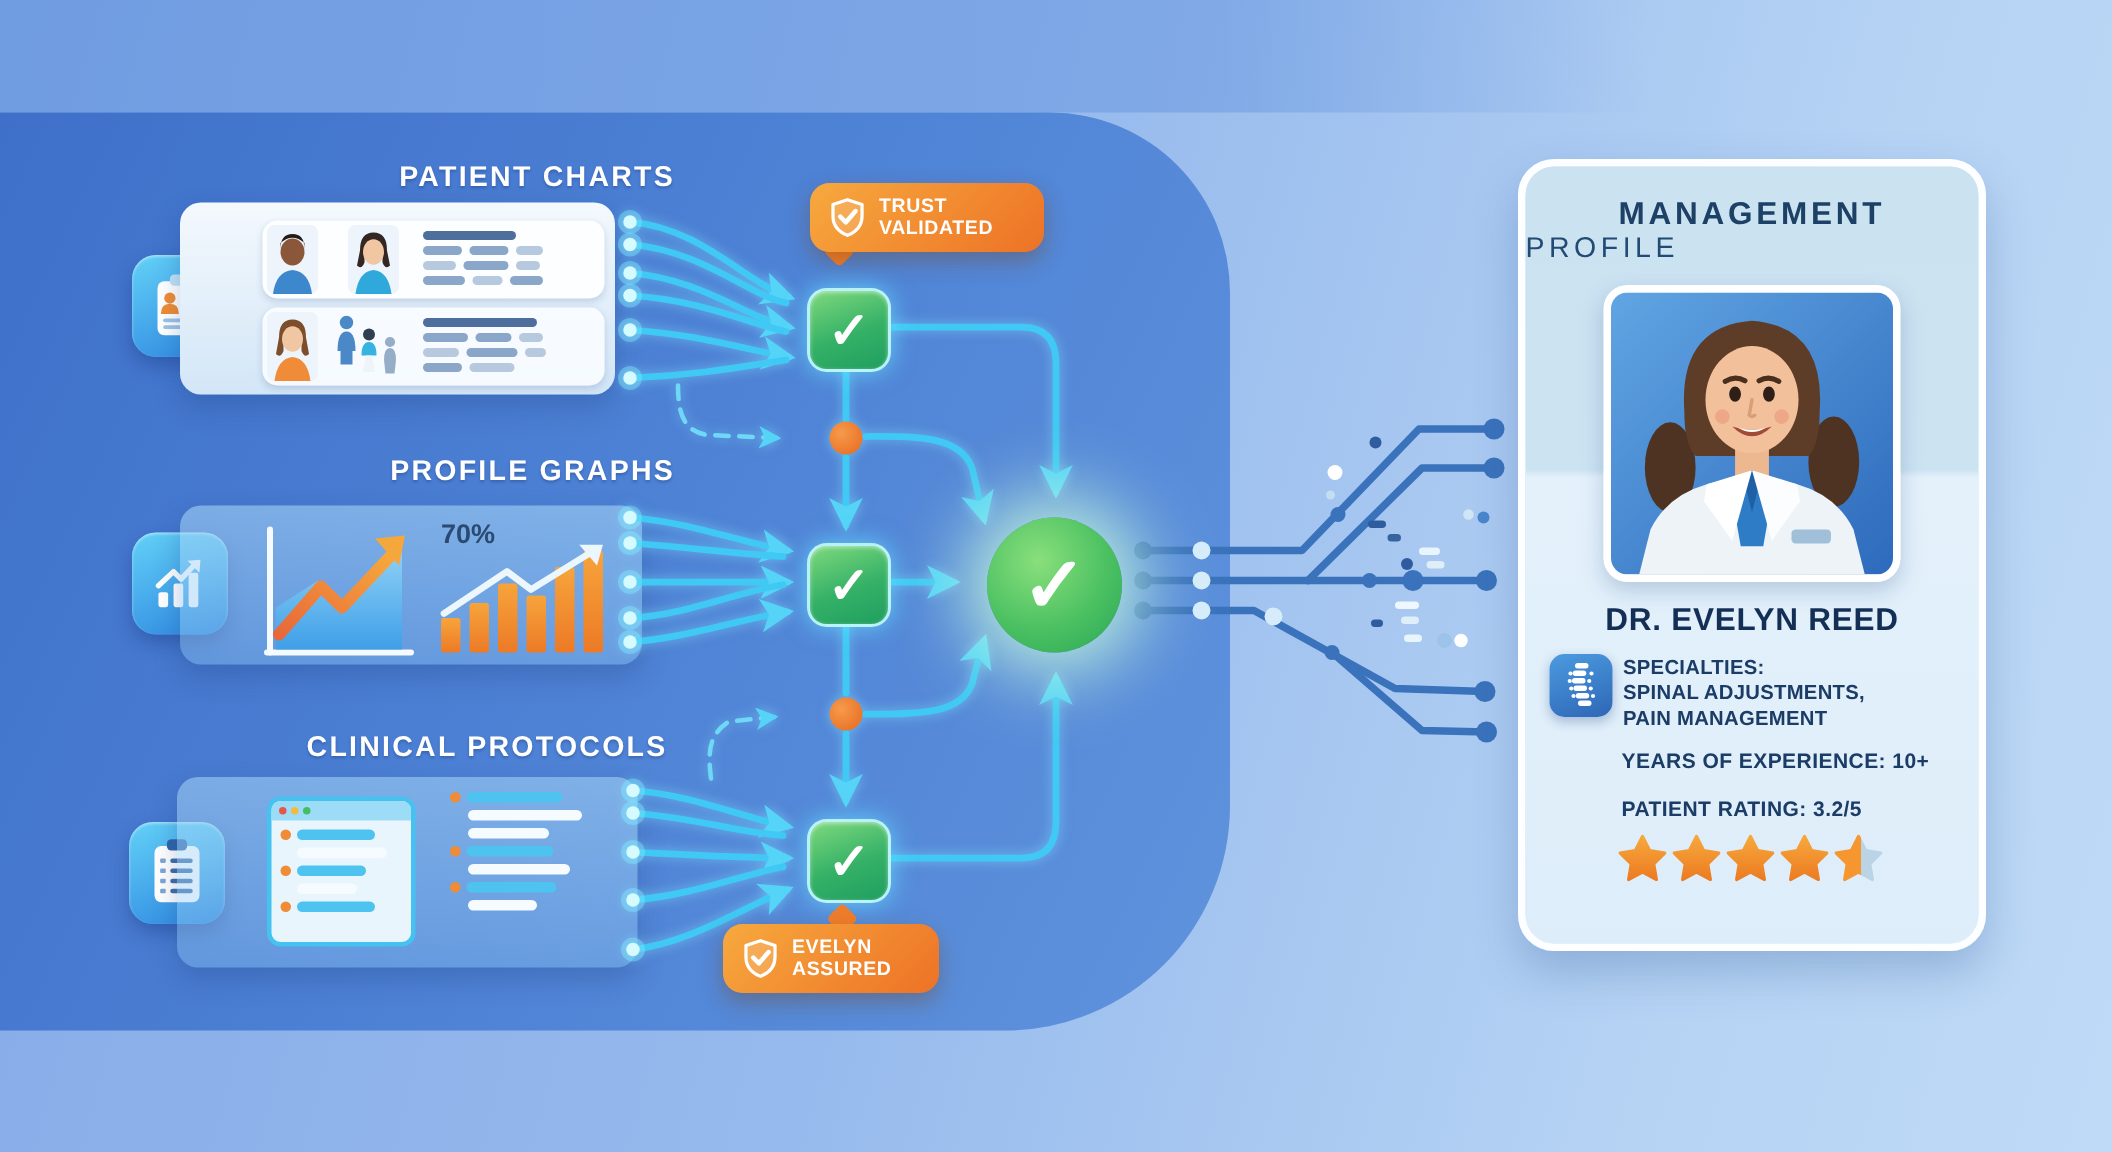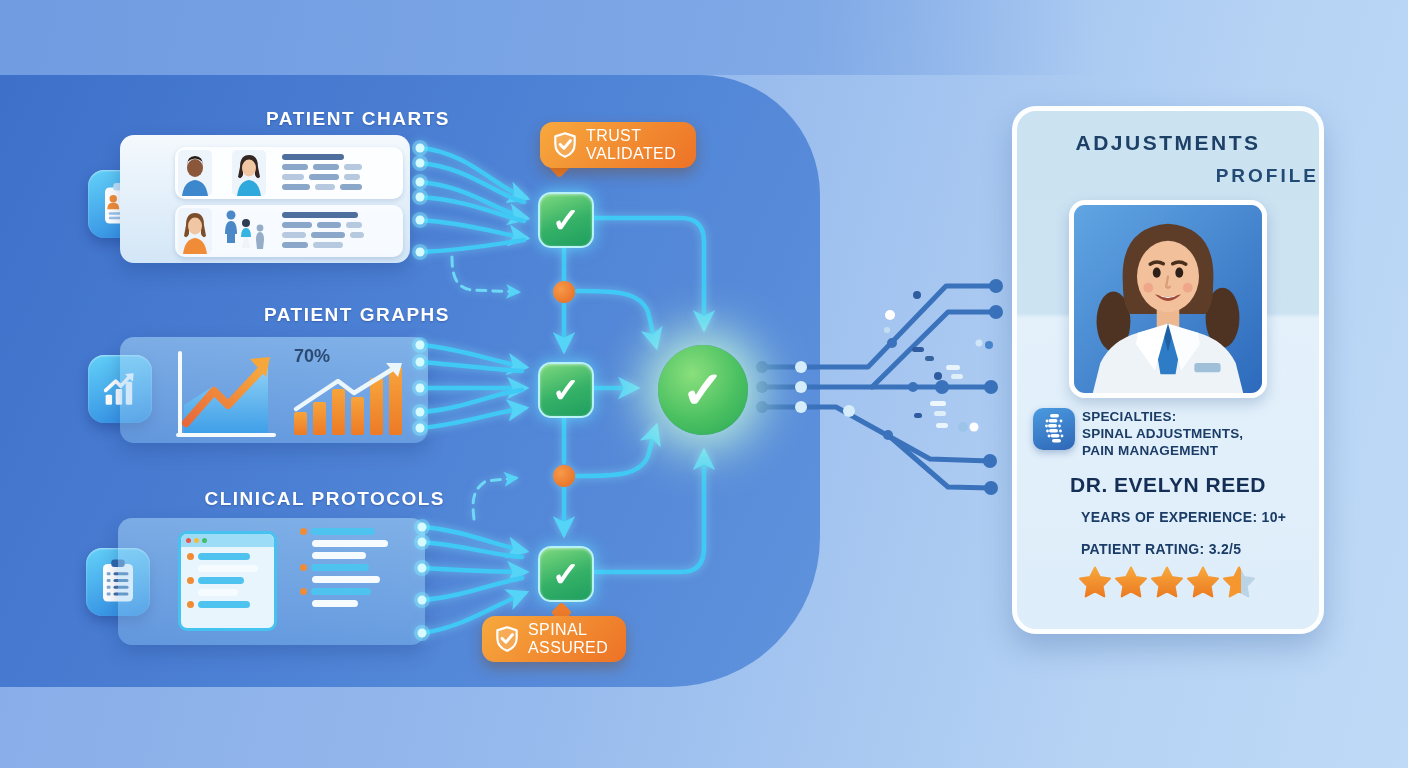--- a/index.html
+++ b/index.html
@@ -66,56 +66,56 @@
   #big-check{width:90px;height:90px;border-radius:50%;
     background:radial-gradient(circle at 38% 32%,#8adf7c 0%,#4cc162 55%,#27a655 100%);
     box-shadow:0 0 48px 14px rgba(205,255,220,.85);
     display:flex;align-items:center;justify-content:center;
     color:#fff;font-size:52px;font-weight:700;}
 
   
   .badge{background:linear-gradient(135deg,#f7a93e 0%,#ed7226 100%);
     border-radius:13px;box-shadow:0 6px 14px rgba(120,60,10,.35);
     display:flex;align-items:center;gap:8px;padding:0 12px;color:#fff;}
-  .badge .txt{font-size:16px;font-weight:400;letter-spacing:.4px;line-height:1.15;}
+  .badge .txt{font-size:13px;font-weight:700;letter-spacing:.4px;line-height:1.15;}
   .badge-tail{width:15px;height:15px;background:#ee7d2c;transform:rotate(45deg);border-radius:3px;}
   #badge-trust{left:540px;top:122px;width:132px;height:46px;}
   #trust-tail{left:552px;top:160px;}
   #badge-quality{left:482px;top:616px;width:120px;height:46px;}
   #quality-tail{left:554px;top:605px;}
 
   
   #card{left:1012px;top:106px;width:312px;height:528px;border-radius:24px;
     border:5px solid #fdfeff;box-sizing:border-box;
     background:linear-gradient(180deg,#cbe2f1 0%,#cce3f2 39%,#e4f1fb 40%,#ddedf9 100%);
     box-shadow:0 14px 30px rgba(44,86,148,.28);}
   .card-h1{margin-top:20px;text-align:center;color:#1d4066;font-size:21px;font-weight:600;letter-spacing:2.5px;}
   .card-h2{text-align:center;color:#14325c;font-size:28px;font-weight:800;letter-spacing:.5px;margin-top:2px;}
-  .card-h3{text-align:right;color:#234a74;font-size:19px;font-weight:700;letter-spacing:3px;margin-top:10px;}
+  .card-h3{text-align:left;color:#234a74;font-size:19px;font-weight:400;letter-spacing:3px;margin-top:0;}
   #photo{width:188px;height:188px;margin:13px auto 0 auto;border-radius:16px;border:5px solid #ffffff;
     overflow:hidden;box-shadow:0 6px 14px rgba(44,86,148,.25);}
   #doctor-name{margin-top:14px;text-align:center;color:#132f56;font-size:21px;font-weight:800;letter-spacing:.5px;}
   #spec-row{display:flex;padding-left:16px;margin-top:10px;gap:7px;}
   #spine-icon{width:42px;height:42px;border-radius:10px;flex:0 0 auto;
     background:linear-gradient(160deg,#4b9be0 0%,#2e66b6 100%);
     box-shadow:0 3px 7px rgba(30,70,140,.3);display:flex;align-items:center;justify-content:center;}
   .spec-text{color:#1b3c66;font-size:13.5px;font-weight:700;line-height:17px;letter-spacing:.2px;}
   .info-line{margin:12px 0 0 64px;color:#1b3c66;font-size:14px;font-weight:700;letter-spacing:.3px;}
   #stars{display:flex;gap:4px;margin:9px 0 0 62px;}
 </style>
 </head>
 <body>
 
 <div id="stage">
 
   <div class="abs" id="top-strip"></div>
   <div class="abs" id="main-panel"></div>
 
   <div class="abs section-title" style="left:110px;top:108px;">PATIENT CHARTS</div>
-  <div class="abs section-title" style="left:110px;top:304px;">PATIENT GRAPHS</div>
+  <div class="abs section-title" style="left:110px;top:304px;">PROFILE GRAPHS</div>
   <div class="abs section-title" style="left:105px;top:488px;">CLINICAL PROTOCOLS</div>
 
   <div class="abs app-icon" style="left:88px;top:170px;">
     <svg width="48" height="54" viewBox="0 0 64 70">
       <rect x="12" y="13" width="40" height="48" rx="6" fill="#ffffff"></rect>
       <rect x="23" y="7" width="18" height="10" rx="4" fill="#bfe3f7"></rect>
       <circle cx="23" cy="28" r="5" fill="#ef8c35"></circle>
       <path d="M15,42 Q15,33 23,33 Q31,33 31,42 Z" fill="#ef8c35"></path>
       <rect x="34" y="25" width="13" height="3.4" rx="1.7" fill="#5b87c8"></rect>
       <rect x="34" y="31" width="13" height="3.4" rx="1.7" fill="#5b87c8"></rect>
@@ -464,27 +464,27 @@
       <div>VALIDATED</div>
     </div>
   </div>
   <div class="abs badge-tail" id="quality-tail"></div>
   <div class="abs badge" id="badge-quality">
     <svg width="26" height="28" viewBox="0 0 24 26">
       <path d="M12,2 L21,5 V12 C21,18 17,22 12,24 C7,22 3,18 3,12 V5 Z" fill="rgba(255,255,255,.15)" stroke="#ffffff" stroke-width="2" stroke-linejoin="round"></path>
       <path d="M7.5,12.5 L11,16 L17,9" stroke="#ffffff" stroke-width="2.8" fill="none" stroke-linecap="round" stroke-linejoin="round"></path>
     </svg>
     <div class="txt">
-      <div>SPINAL</div>
+      <div>EVELYN</div>
       <div>ASSURED</div>
     </div>
   </div>
 
   <div class="abs" id="card">
-    <div class="card-h1">ADJUSTMENTS</div>
+    <div class="card-h1">MANAGEMENT</div>
     <div class="card-h3">PROFILE</div>
 
     <div id="photo">
       <svg width="188" height="188" viewBox="0 0 100 100">
         <defs>
           <linearGradient id="pbg" x1="0" y1="0" x2="1" y2="1">
             <stop offset="0" stop-color="#61a5e3"></stop>
               <stop offset="1" stop-color="#2d6abc"></stop>
           </linearGradient>
         </defs>
@@ -506,20 +506,22 @@
         <ellipse cx="56" cy="36" rx="2.1" ry="2.7" fill="#2e1f18"></ellipse>
         <path d="M50,38 L49,43.5 Q50,44.5 51,43.5" stroke="#d99e77" stroke-width="1.2" fill="none" stroke-linecap="round"></path>
         <circle cx="39.5" cy="44" r="2.6" fill="rgba(233,120,100,.35)"></circle>
         <circle cx="60.5" cy="44" r="2.6" fill="rgba(233,120,100,.35)"></circle>
         <path d="M43,47.5 Q50,54.5 57,47.5 Q50,50 43,47.5 Z" fill="#a24a35"></path>
         <path d="M45,48 Q50,51 55,48 Q50,49.5 45,48 Z" fill="#ffffff"></path>
         <rect x="64" y="84" width="14" height="5" rx="1.5" fill="#9fc0d8"></rect>
       </svg>
     </div>
 
+    <div id="doctor-name">DR. EVELYN REED</div>
+
     <div id="spec-row">
       <div id="spine-icon">
         <svg width="26" height="32" viewBox="0 0 26 32">
           <g fill="#ffffff">
             <rect x="9" y="1" width="9" height="3.6" rx="1.8"></rect>
             <rect x="7.5" y="6" width="9" height="3.6" rx="1.8"></rect>
             <rect x="7" y="11" width="9" height="3.6" rx="1.8"></rect>
             <rect x="8" y="16" width="9" height="3.6" rx="1.8"></rect>
             <rect x="9.5" y="21" width="9" height="3.6" rx="1.8"></rect>
             <rect x="11" y="26" width="9" height="3.6" rx="1.8"></rect>
@@ -534,22 +536,20 @@
           </g>
         </svg>
       </div>
       <div class="spec-text">
         <div>SPECIALTIES:</div>
         <div>SPINAL ADJUSTMENTS,</div>
         <div>PAIN MANAGEMENT</div>
       </div>
     </div>
 
-    <div id="doctor-name">DR. EVELYN REED</div>
-
     <div class="info-line">YEARS OF EXPERIENCE: 10+</div>
     <div class="info-line" style="margin-top:16px;">PATIENT RATING: 3.2/5</div>
 
     <div id="stars">
       <svg width="32" height="32" viewBox="0 0 32 32">
         <defs>
             <linearGradient id="sf" x1="0" y1="0" x2="0" y2="1">
           <stop offset="0" stop-color="#f7a83c"></stop>
               <stop offset="1" stop-color="#ec7b22"></stop>
             </linearGradient>

